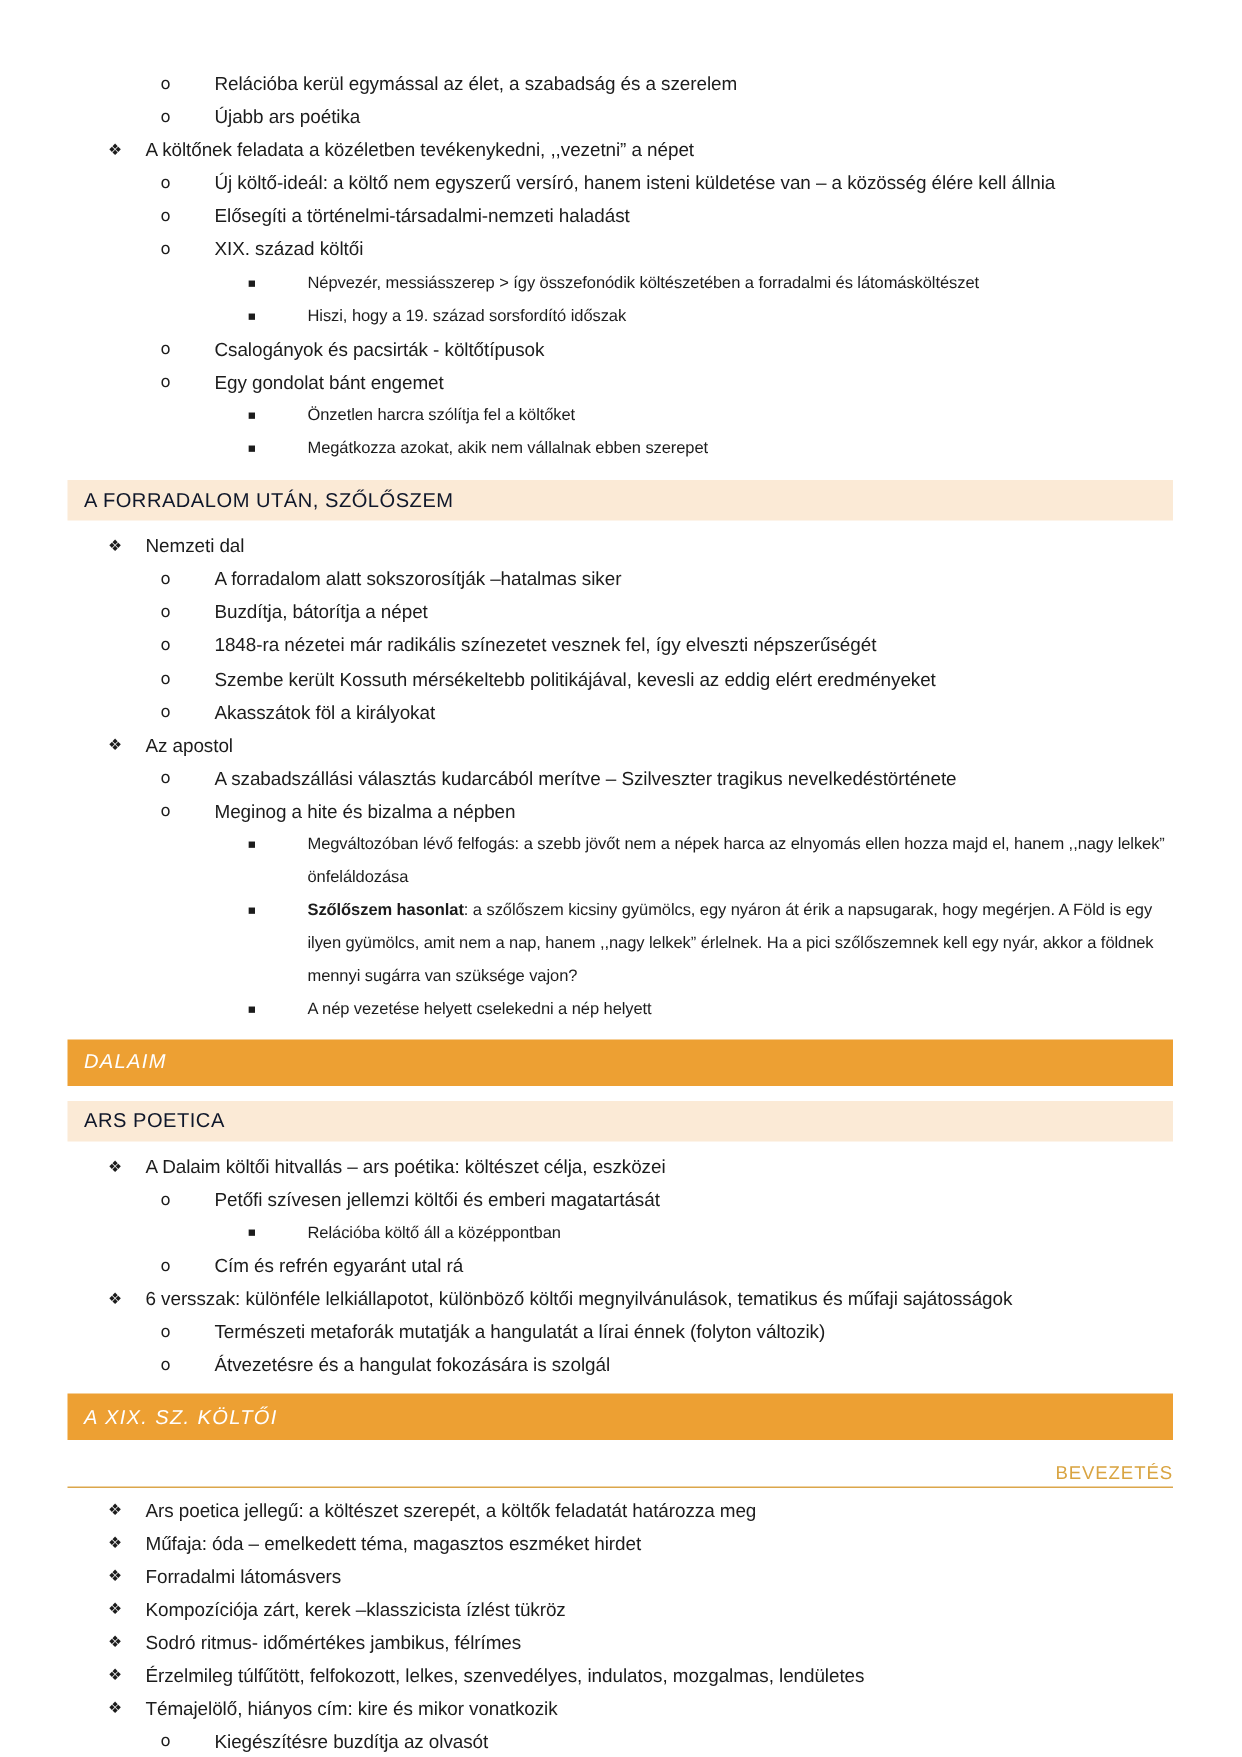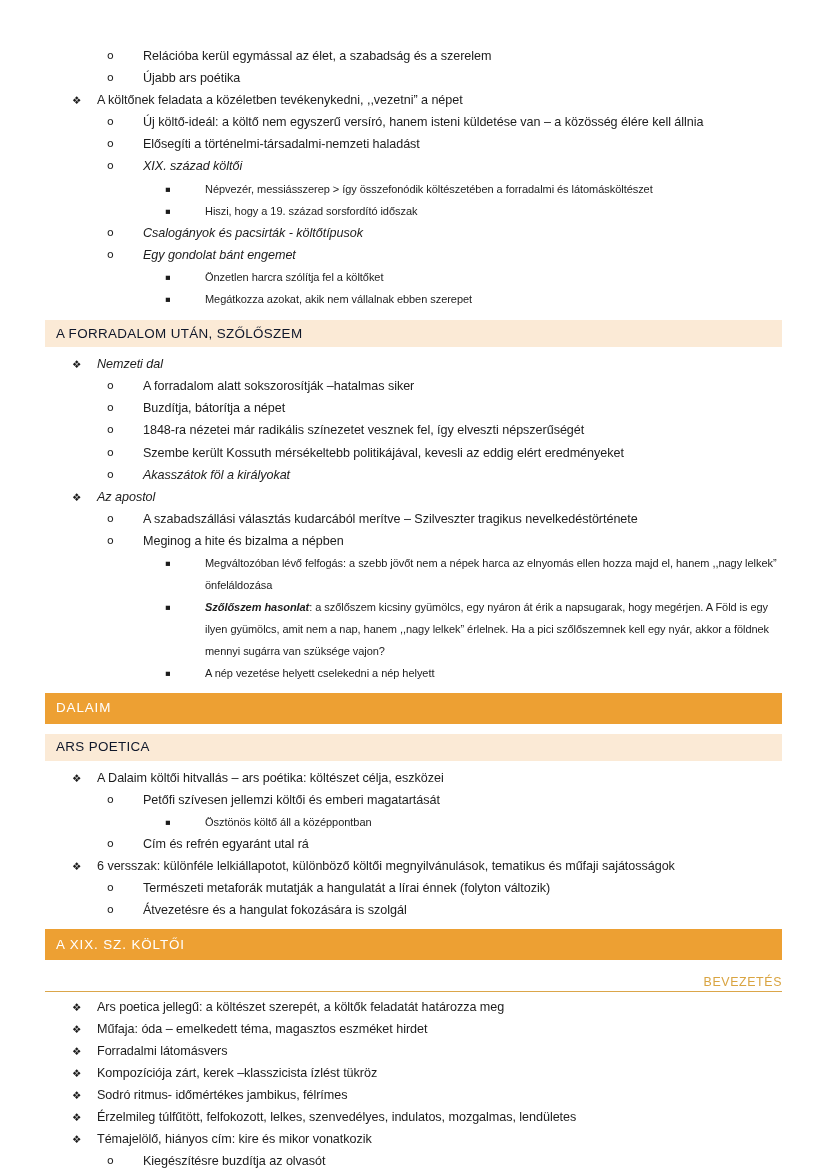--- a/index.html
+++ b/index.html
@@ -57,22 +57,22 @@
   
   .lvl2 { padding-left: 62px; }
   .lvl2 > .marker { width: 36px; font-size: 11px; }
   .lvl2 > .txt    { font-size: 12.6px; }
 
   
   .lvl3 { padding-left: 120px; }
   .lvl3 > .marker { width: 40px; font-size: 8.5px; }
   .lvl3 > .txt    { font-size: 11px; }
 
-  .ital { font-style: italic; }
-  .bold { font-weight: bold; font-style: italic; }
+  .ital { }
+  .bold { font-weight: bold; }
   .und  { }
 
   
   .banner {
     box-sizing: border-box;
     width: 737px;
     margin: 0;
     display: flex;
     align-items: center;
   }
@@ -84,20 +84,21 @@
     font-size: 13.4px;
     letter-spacing: 0.35px;
   }
   .banner-solid {
     background: #eda033;
     color: #ffffff;
     height: 31px;
     padding: 0 11px;
     font-size: 13.4px;
     letter-spacing: 0.9px;
+    font-style: italic;
   }
   .rule-head {
     box-sizing: border-box;
     width: 737px;
     padding: 0 0 2px 4px;
     color: #d9a441;
     font-size: 12.4px;
     letter-spacing: 0.6px;
     border-bottom: 1.6px solid #dba64a;
     margin: 0;
@@ -241,21 +242,21 @@
     <div class="row lvl1">
       <span class="marker">❖</span>
       <span class="txt">A Dalaim költői hitvallás – ars poétika: költészet célja, eszközei</span>
     </div>
     <div class="row lvl2">
       <span class="marker">o</span>
       <span class="txt">Petőfi szívesen jellemzi költői és emberi magatartását</span>
     </div>
     <div class="row lvl3">
       <span class="marker">▪</span>
-      <span class="txt">Ösztönös költő áll a középpontban</span>
+      <span class="txt">Relációba költő áll a középpontban</span>
     </div>
     <div class="row lvl2">
       <span class="marker">o</span>
       <span class="txt">Cím és refrén egyaránt utal rá</span>
     </div>
     <div class="row lvl1">
       <span class="marker">❖</span>
       <span class="txt">6 versszak: különféle lelkiállapotot, különböző költői megnyilvánulások, tematikus és műfaji sajátosságok</span>
     </div>
     <div class="row lvl2">

